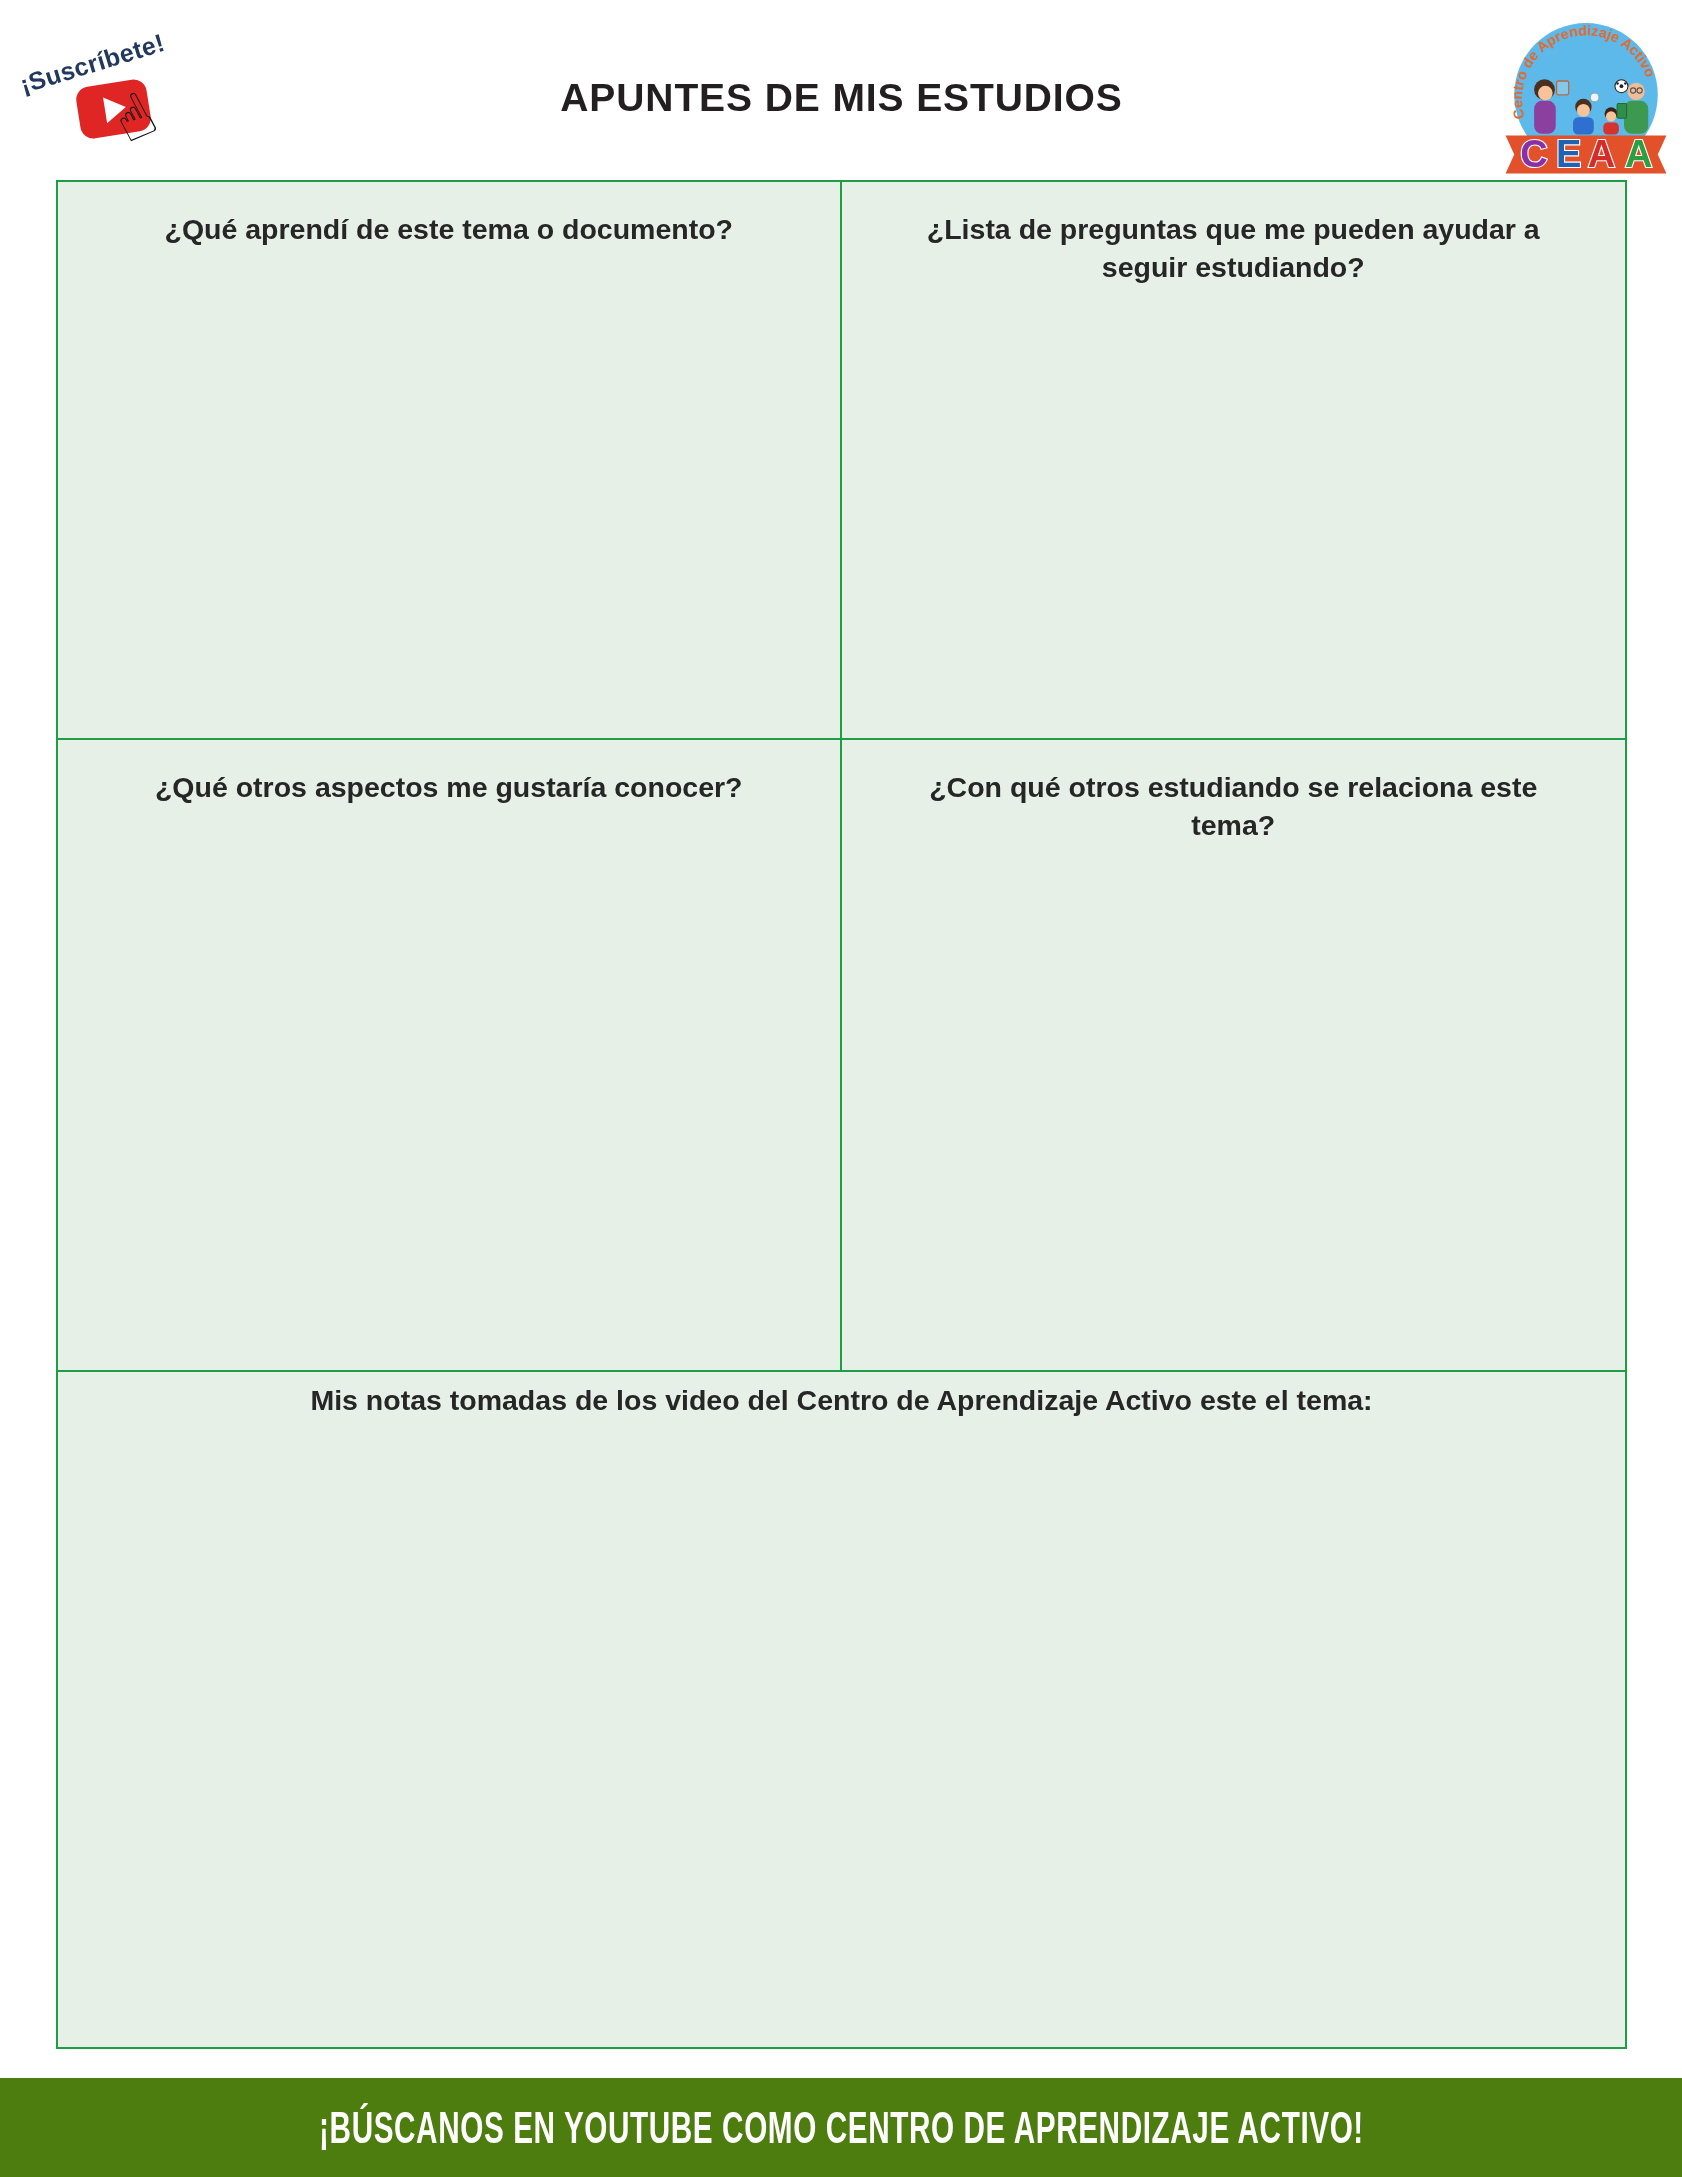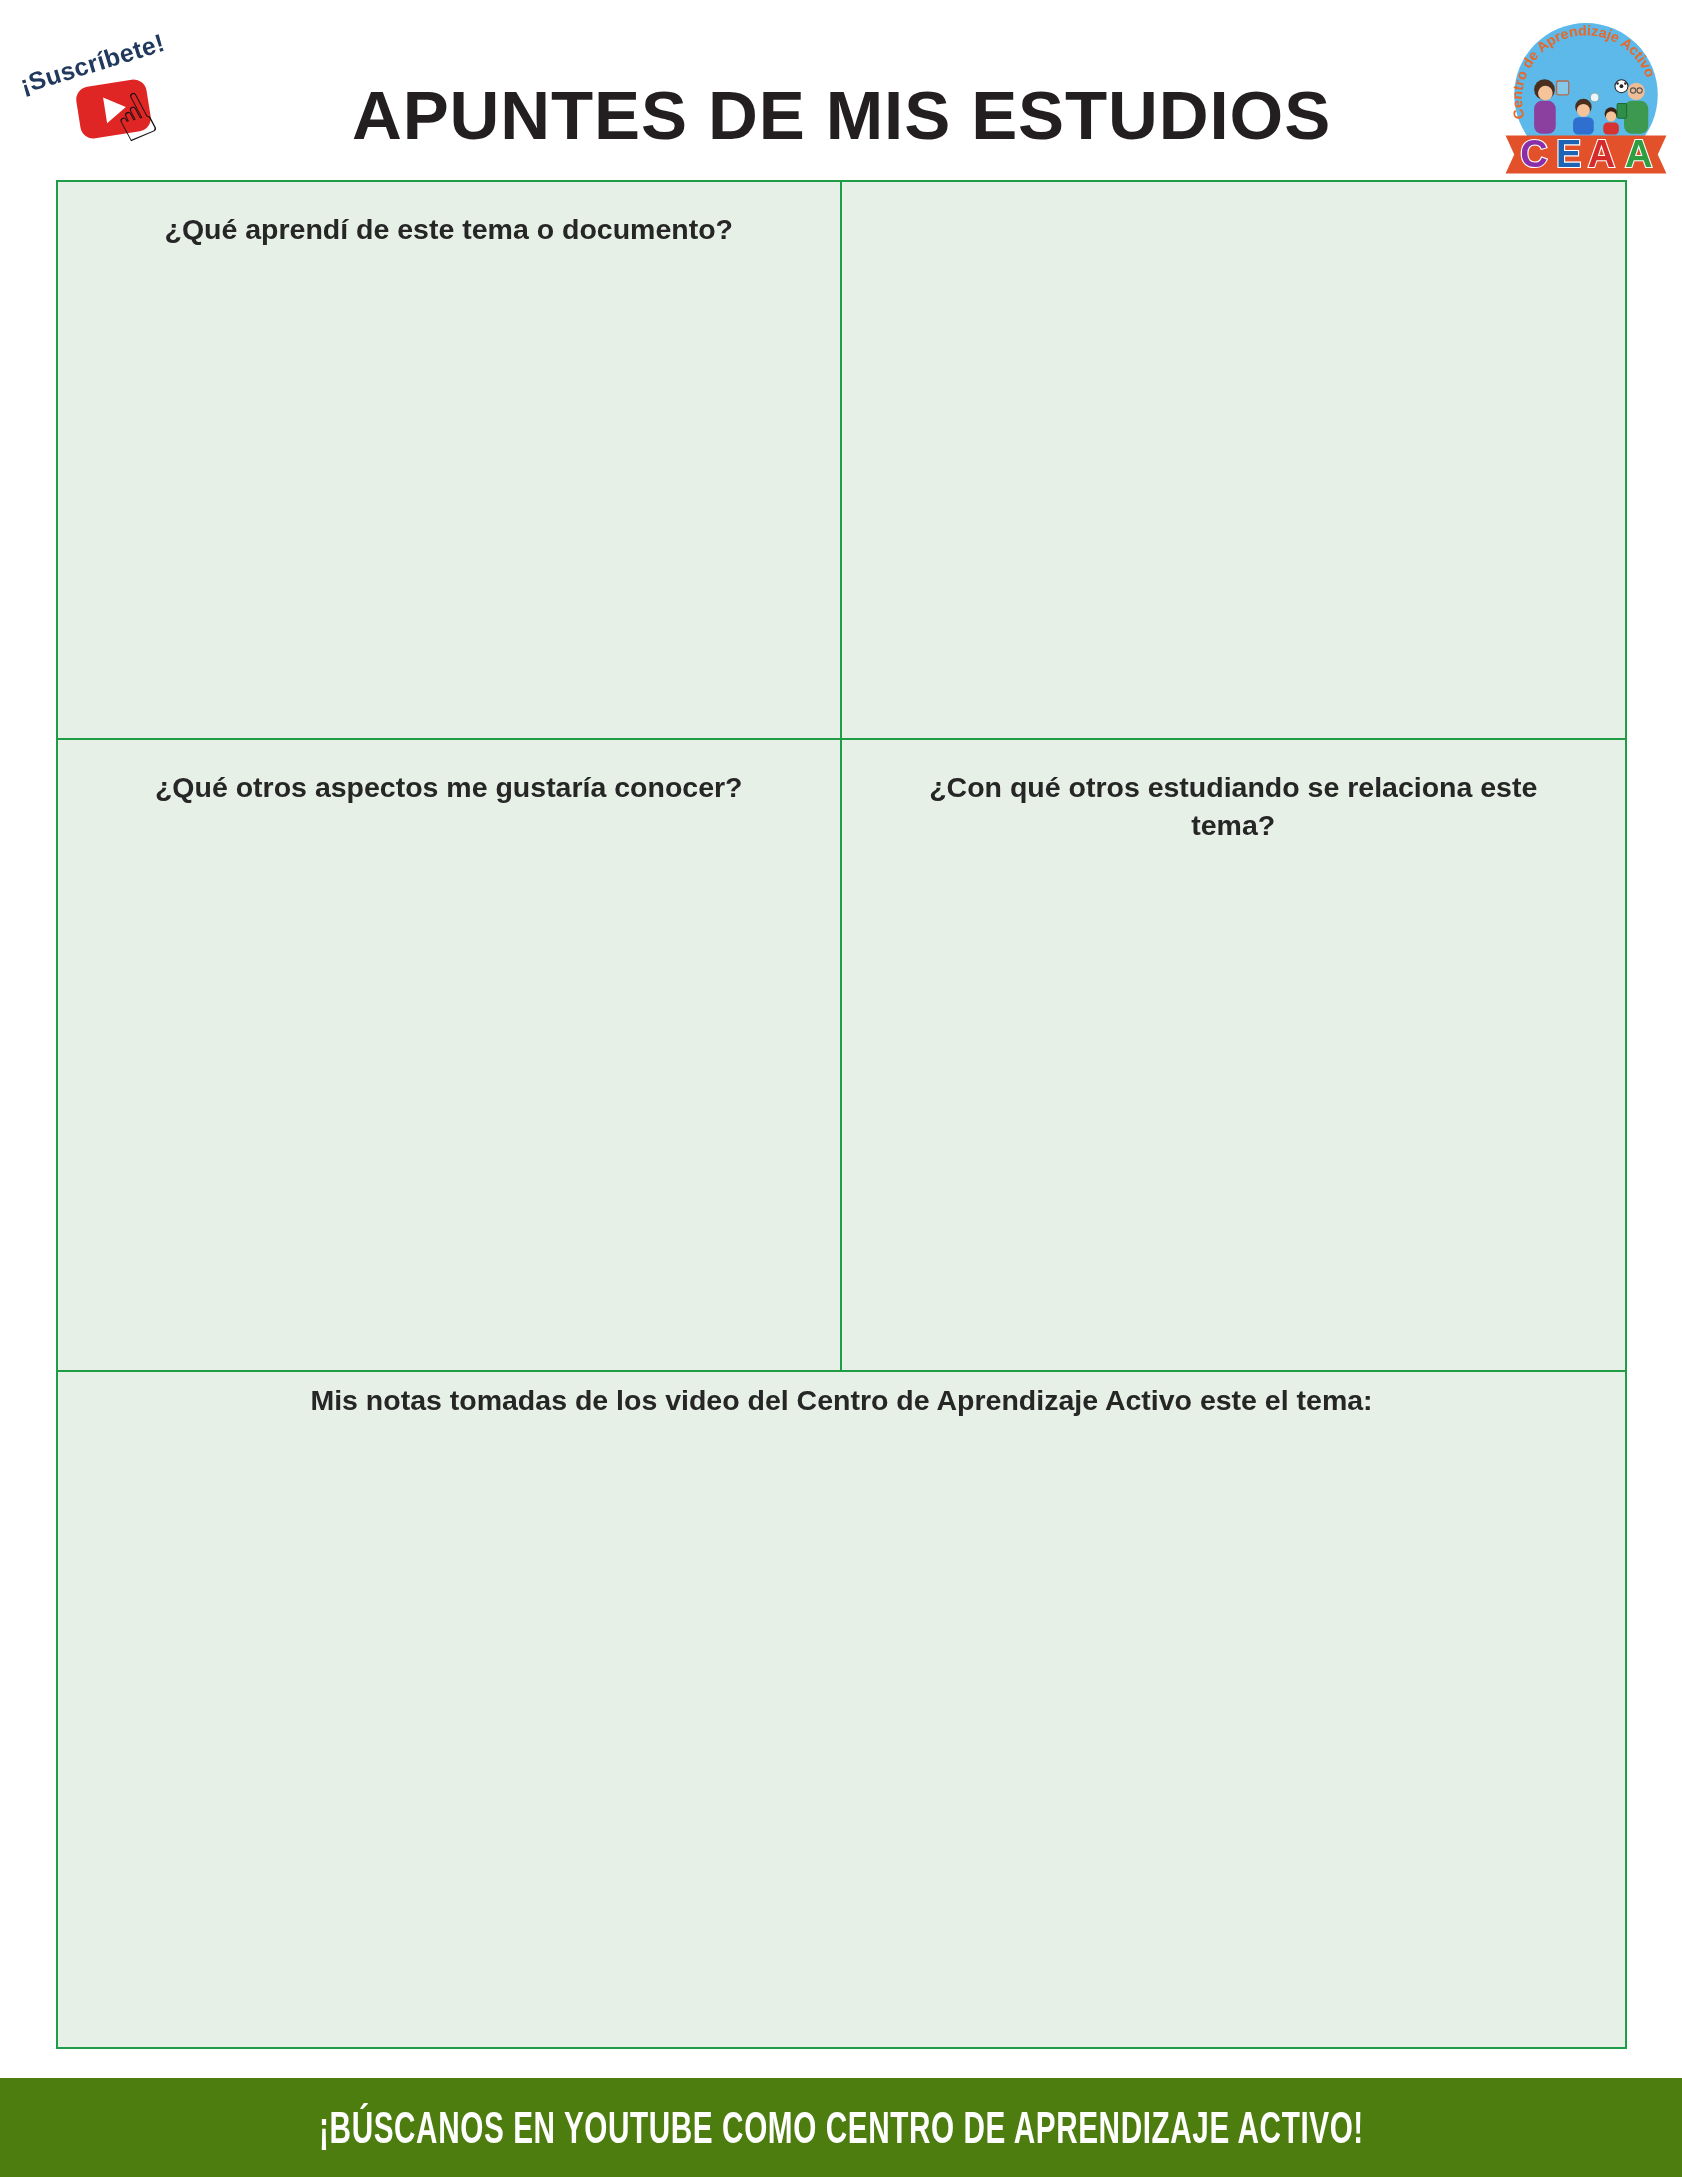--- a/index.html
+++ b/index.html
@@ -4,21 +4,21 @@
 <style>
   html,body{margin:0;padding:0;}
   body{
     width:1683px;height:2177px;position:relative;background:#ffffff;
     font-family:"Liberation Sans", sans-serif;overflow:hidden;
   }
 
   
   .page-title{
     position:absolute;top:76px;left:0;width:1683px;text-align:center;
-    font-size:69px;font-weight:bold;color:#231f20;letter-spacing:0.9px;
+    font-size:39px;font-weight:bold;color:#231f20;letter-spacing:0.9px;
   }
 
   
   .subscribe{position:absolute;top:26px;left:19px;width:199px;height:147px;cursor:pointer;}
   .subscribe-text{
     position:absolute;top:45px;left:1.7px;transform:rotate(-17deg);
     transform-origin:left center;font-weight:bold;font-size:25px;color:#21395d;
     white-space:nowrap;letter-spacing:0.4px;
   }
   .yt-btn{
@@ -131,20 +131,23 @@
     </text>
   </svg>
 </div>
 
 <div class="study-table">
 
   <div class="trow r1">
     <div class="cell left">
       <div class="q">¿Qué aprendí de este tema o documento?</div>
     </div>
+    <div class="cell">
+      <div class="q narrow">¿Lista de preguntas que me pueden ayudar a seguir estudiando?</div>
+    </div>
   </div>
 
   <div class="trow r2">
     <div class="cell left">
       <div class="q">¿Qué otros aspectos me gustaría conocer?</div>
     </div>
     <div class="cell">
       <div class="q narrow">¿Con qué otros estudiando se relaciona este tema?</div>
     </div>
   </div>

